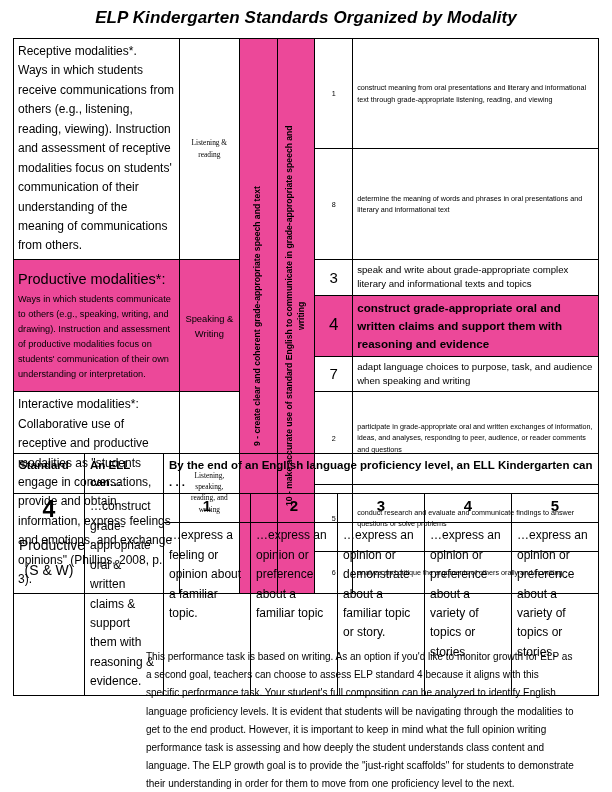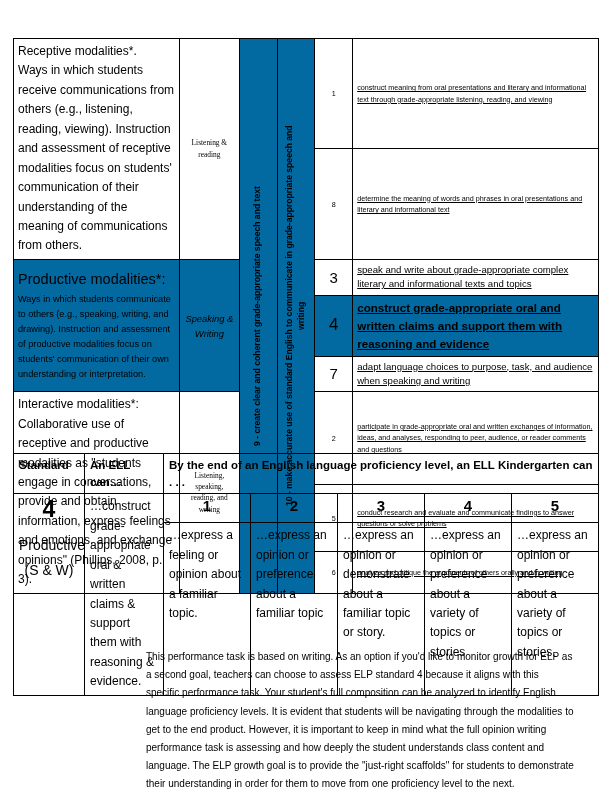--- a/index.html
+++ b/index.html
@@ -45,40 +45,40 @@
     border-collapse: collapse;
     table-layout: fixed;
   }
   .matrix td {
     border: 1.6px solid #000;
     vertical-align: middle;
     padding: 3px 4px;
     font-size: 7.2px;
     line-height: 1.55;
   }
-  .beige { background: #0369a1; margin-left: 36px; }
+  .beige { background: #ec4899; margin-left: 36px; }
 
   .c-desc { width: 158px; vertical-align: top; }
   .c-mod  { width: 57px; text-align: center; font-size: 7.2px; }
   .c-v1   { width: 36px; }
   .c-v2   { width: 36px; }
   .c-num  { width: 36px; text-align: center; }
-  .c-text { width: 234px; text-decoration: underline; }
+  .c-text { width: 234px; }
 
   .desc-body { font-size: 12px; line-height: 1.62; }
   .prod-head {
     font-size: 14.5px;
     line-height: 1.35;
     margin: 0 0 3px 0;
     font-weight: normal;
   }
   .prod-body { font-size: 9.2px; line-height: 1.62; }
   .prod-cell { vertical-align: top; padding-top: 6px; }
 
-  .mod-mid { font-size: 9.4px; line-height: 1.6; font-style: italic; }
+  .mod-mid { font-size: 9.4px; line-height: 1.6; }
   .mod-small { font-size: 7.4px; line-height: 1.55; font-family: Liberation Serif, serif; }
 
   .vert {
     writing-mode: vertical-rl;
     transform: rotate(180deg);
     white-space: normal;
     text-align: center;
     font-size: 8.6px;
     font-weight: bold;
     line-height: 1.35;
@@ -152,20 +152,21 @@
     font-size: 10px;
     line-height: 1.82;
     text-align: left;
   }
 </style>
 </head>
 <body>
 
 <div class="page">
 
+  <div class="title">ELP Kindergarten Standards Organized by Modality</div>
 
   <table class="matrix">
     <colgroup>
       <col class="c-desc">
         <col class="c-mod">
         <col class="c-v1">
         <col class="c-v2">
         <col class="c-num">
         <col class="c-text">
     </colgroup>

